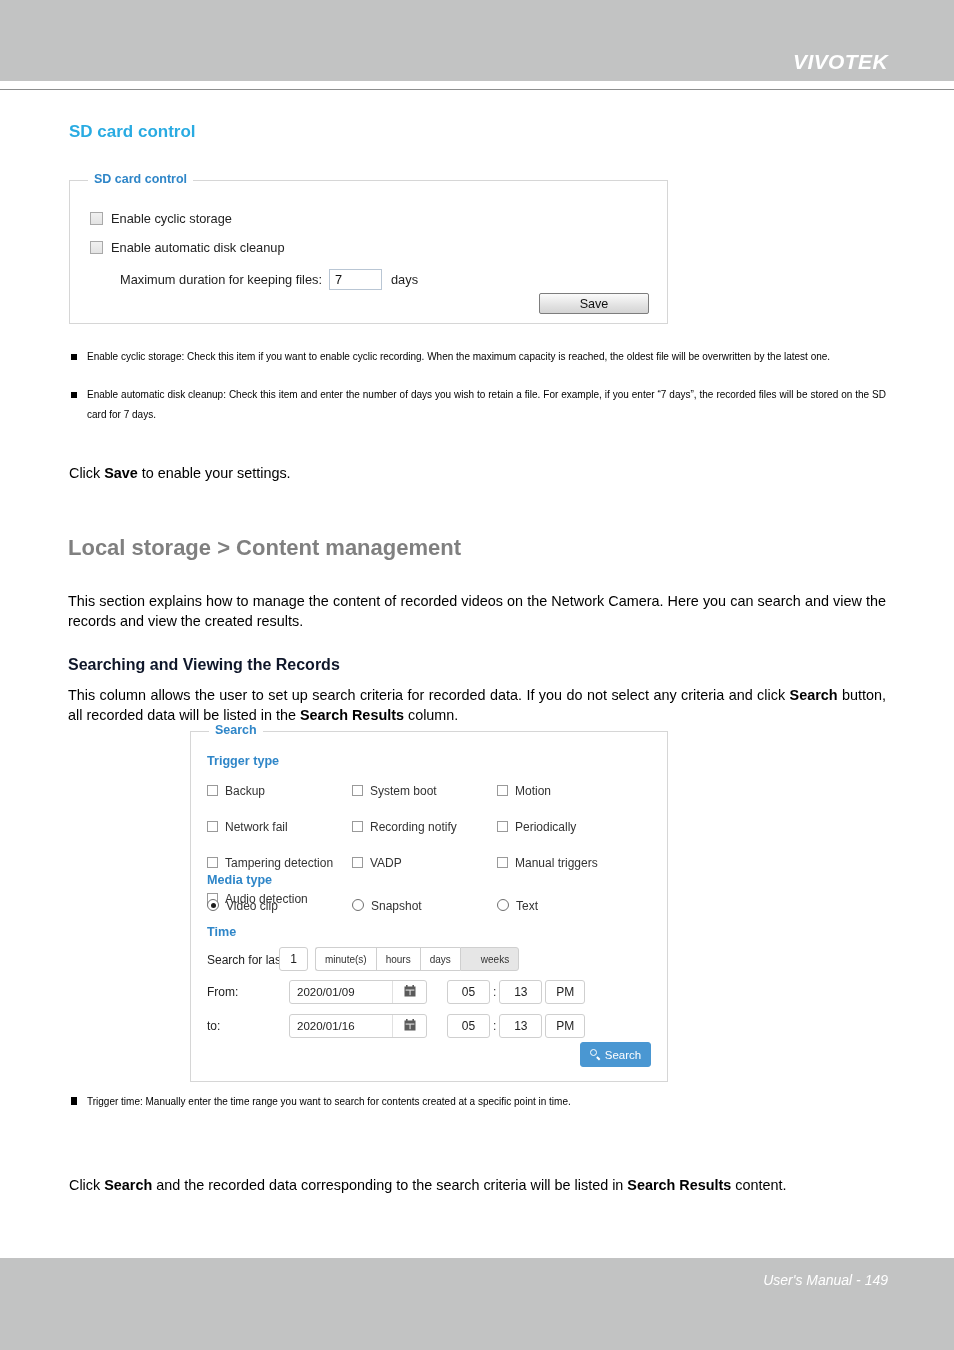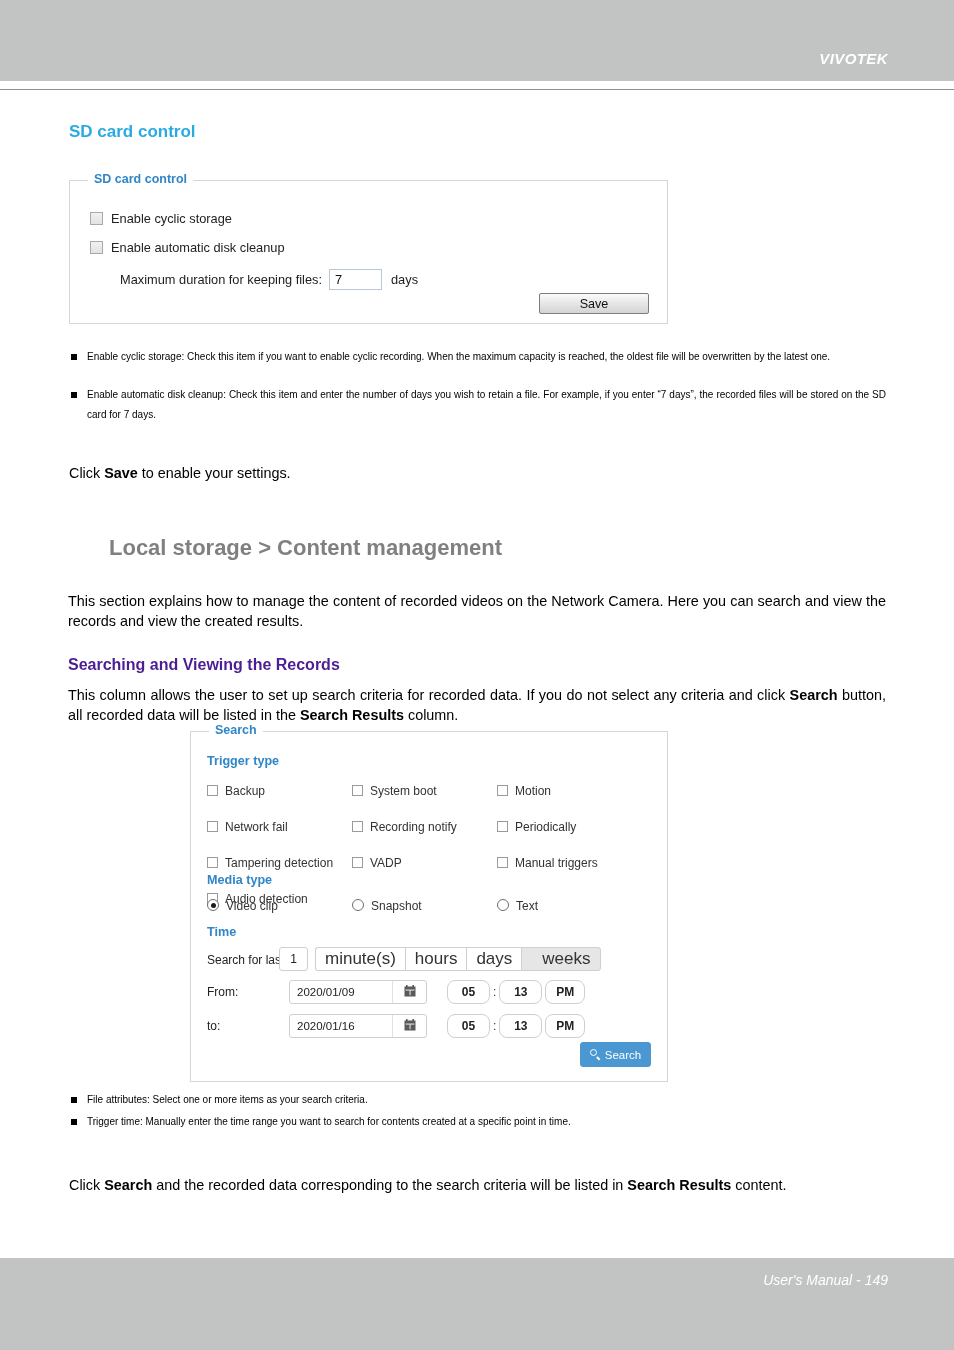--- a/index.html
+++ b/index.html
@@ -19,21 +19,21 @@
   }
   .band-header { top:0; height:81px; }
   .band-footer { top:1258px; height:92px; }
   .header-rule {
     position:absolute; left:0; top:89px; width:954px; height:1px;
     background:#8d8e8e;
   }
   .brand {
     position:absolute; right:66px; top:50px;
     font-style:italic; font-weight:bold;
-    font-size:15px; color:#ffffff;
+    font-size:21px; color:#ffffff;
     letter-spacing:.4px;
   }
   .footer-text {
     position:absolute; right:66px; top:1272px;
     font-style:italic; font-size:14px; color:#ffffff;
   }
 
   
   .content { position:absolute; left:0; top:0; width:954px; }
 
@@ -43,21 +43,21 @@
     color:#29abe2;
   }
   h1.page-title {
     position:absolute; margin:0;
     font-size:22px; font-weight:bold;
     color:#808080;
   }
   h3.sub-title {
     position:absolute; margin:0;
     font-size:16px; font-weight:bold;
-    color:#4c1d95;
+    color:#0f172a;
   }
 
   p.para {
     position:absolute; margin:0;
     font-size:14.4px; line-height:20px;
     text-align:justify;
     color:#000;
   }
   p.para b { font-weight:bold; }
 
@@ -172,21 +172,21 @@
     font-size:12px; color:#222; text-align:center;
     display:flex; align-items:center; justify-content:center;
     margin-right:7px;
   }
   .seg-group { display:flex; }
   .seg {
     height:24px; box-sizing:border-box;
     border:1px solid #cfcfcf;
     border-right:none;
     background:#fff;
-    font-size:17px; color:#333;
+    font-size:10px; color:#333;
     display:flex; align-items:center; justify-content:center;
     padding:0 9px;
   }
   .seg:first-child { border-top-left-radius:3px; border-bottom-left-radius:3px; }
   .seg:last-child { border-right:1px solid #cfcfcf; border-top-right-radius:3px; border-bottom-right-radius:3px;padding-left:20px; }
   .seg.active { background:#e6e6e6; color:#333; }
 
   .timerow { position:absolute; display:flex; align-items:center; }
   .timerow .tlbl { font-size:12px; color:#222; width:82px; }
   .date-wrap {
@@ -201,23 +201,23 @@
     box-sizing:border-box;
   }
   .cal-btn {
     width:33px; display:flex; align-items:center; justify-content:center;
   }
   .cal-glyph { font-size:13px; color:#4a4a4a; line-height:1; }
 
   .hhmm { display:flex; align-items:center; margin-left:20px; }
   .hh, .mm, .ampm {
     height:24px; box-sizing:border-box;
-    border:1px solid #cfcfcf; border-radius:8px; background:#fff;
+    border:1px solid #cfcfcf; border-radius:3px; background:#fff;
     font-size:12px; color:#222;
-    display:flex; align-items:center; justify-content:center;font-weight:bold;
+    display:flex; align-items:center; justify-content:center;
   }
   .hh { width:43px; }
   .mm { width:43px; }
   .ampm { width:40px; }
   .colon { font-size:12px; color:#333; padding:0 3px; }
 
   .btn-search {
     position:absolute; right:16px; top:310px;
     width:71px; height:25px;
     background:#4a97d2; border:1px solid #4a97d2; border-radius:3px;
@@ -278,21 +278,21 @@
     <li style="margin-top:18px;">
       <span class="sq"></span>
       <span>Enable automatic disk cleanup: Check this item and enter the number of days you wish to retain a file. For example, if you enter “7 days”, the recorded files will be stored on the SD card for 7 days.</span>
     </li>
   </ul>
 
   <p class="para" style="left:69px; top:463px; width:817px;">
     <span>Click </span><b>Save</b><span> to enable your settings.</span>
   </p>
 
-  <h1 class="page-title" style="left:68px; top:535px;margin-left:41px;">Local storage &gt; Content management</h1>
+  <h1 class="page-title" style="left:68px; top:535px;">Local storage &gt; Content management</h1>
 
   <p class="para" style="left:68px; top:591px; width:818px;">This section explains how to manage the content of recorded videos on the Network Camera. Here you can search and view the records and view the created results.</p>
 
   <h3 class="sub-title" style="left:68px; top:656px;">Searching and Viewing the Records</h3>
 
   <p class="para" style="left:68px; top:685px; width:818px;">
     <span>This column allows the user to set up search criteria for recorded data. If you do not select any criteria and click </span><b>Search</b><span> button, all recorded data will be listed in the </span><b>Search Results</b><span> column.</span>
   </p>
 
   <div class="panel" id="search-panel">
@@ -427,21 +427,20 @@
 
     <div class="btn-search">
       <span class="mag"></span>
       <span>Search</span>
     </div>
   </div>
 
   <ul class="bullets" style="left:69px; top:1090px; width:817px;">
     <li>
       <span class="sq"></span>
-      <span>File attributes: Select one or more items as your search criteria.</span>
     </li>
     <li style="margin-top:2px;">
       <span class="sq"></span>
       <span>Trigger time: Manually enter the time range you want to search for contents created at a specific point in time.</span>
     </li>
   </ul>
 
   <p class="para" style="left:69px; top:1175px; width:817px;">
     <span>Click </span><b>Search</b><span> and the recorded data corresponding to the search criteria will be listed in </span><b>Search Results</b><span> content.</span>
   </p>

